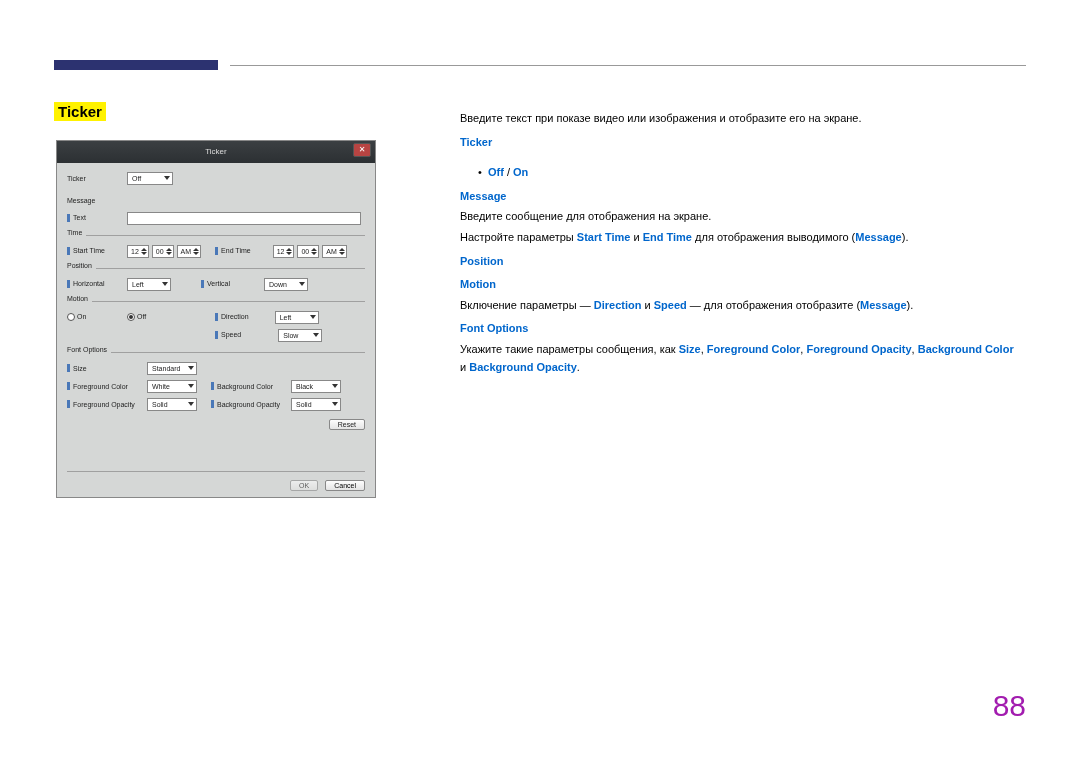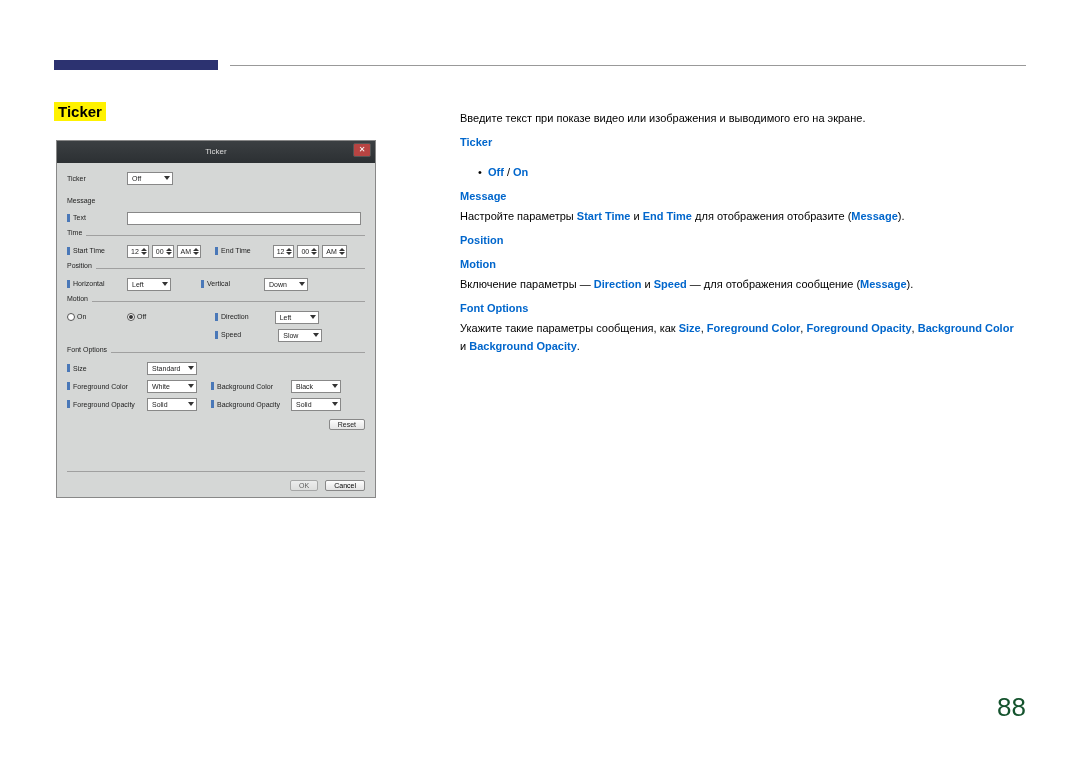--- a/index.html
+++ b/index.html
@@ -25,22 +25,22 @@
     top: 65px;
     left: 230px;
     right: 54px;
     height: 1px;
     background: #999;
   }
   .page-number {
     position: absolute;
     bottom: 40px;
     right: 54px;
-    font-size: 26px;
-    color: #14532d;
+    font-size: 30px;
+    color: #a21caf;
     font-weight: 300;
   }
   .title {
     position: absolute;
     top: 102px;
     left: 54px;
     background: #fff200;
     color: #000;
     font-size: 15px;
     font-weight: bold;
@@ -137,33 +137,34 @@
 </head>
 <body>
 
 <div class="top-bar"></div>
 <div class="top-line"></div>
 <div class="page-number">88</div>
 
 <div class="title">Ticker</div>
 
 <div class="right-col">
-  <p>Введите текст при показе видео или изображения и выводимого его на экране.</p>
+  <p>Введите текст при показе видео или изображения и отобразите его на экране.</p>
 
   <div class="h">Ticker</div>
   <div class="bullet">•&nbsp;&nbsp;<span class="bold-blue">Off</span> / <span class="bold-blue">On</span></div>
 
   <div class="h">Message</div>
-
-  <p><span>Настройте параметры </span><span class="bold-blue">Start Time</span><span> и </span><span class="bold-blue">End Time</span><span> для отображения отобразите (</span><span class="bold-blue">Message</span><span>).</span></p>
+  <p>Введите сообщение для отображения на экране.</p>
+
+  <p><span>Настройте параметры </span><span class="bold-blue">Start Time</span><span> и </span><span class="bold-blue">End Time</span><span> для отображения выводимого (</span><span class="bold-blue">Message</span><span>).</span></p>
 
   <div class="h">Position</div>
 
   <div class="h">Motion</div>
-  <p><span>Включение параметры — </span><span class="bold-blue">Direction</span><span> и </span><span class="bold-blue">Speed</span><span> — для отображения сообщение (</span><span class="bold-blue">Message</span><span>).</span></p>
+  <p><span>Включение параметры — </span><span class="bold-blue">Direction</span><span> и </span><span class="bold-blue">Speed</span><span> — для отображения отобразите (</span><span class="bold-blue">Message</span><span>).</span></p>
 
   <div class="h">Font Options</div>
   <p><span>Укажите такие параметры сообщения, как </span><span class="bold-blue">Size</span>, <span class="bold-blue">Foreground Color</span>, <span class="bold-blue">Foreground Opacity</span>, <span class="bold-blue">Background Color</span><br><span> и </span><span class="bold-blue">Background Opacity</span><span>.</span></p>
 </div>
 
 <div class="dialog-wrap">
   <div class="dlg-titlebar">
     <span>Ticker</span>
     <div class="dlg-close">✕</div>
   </div>

